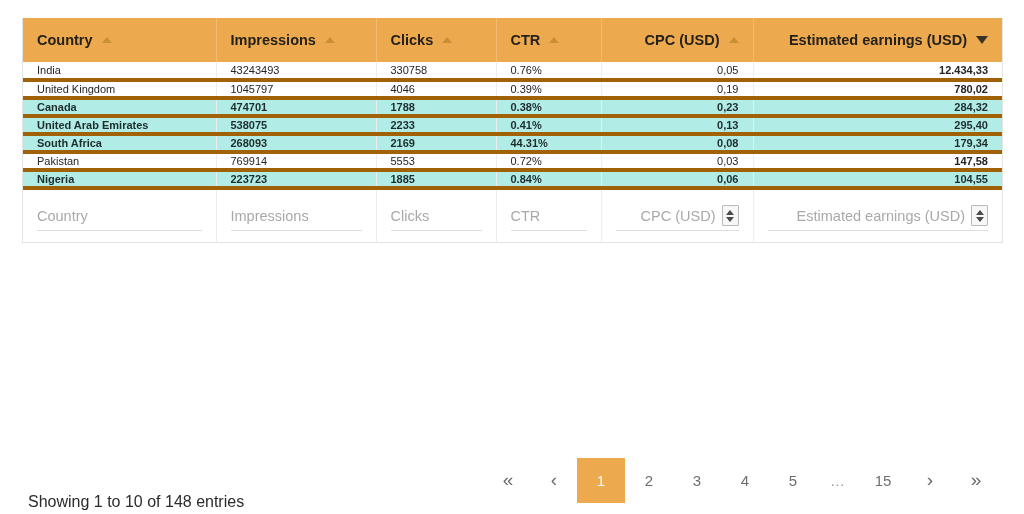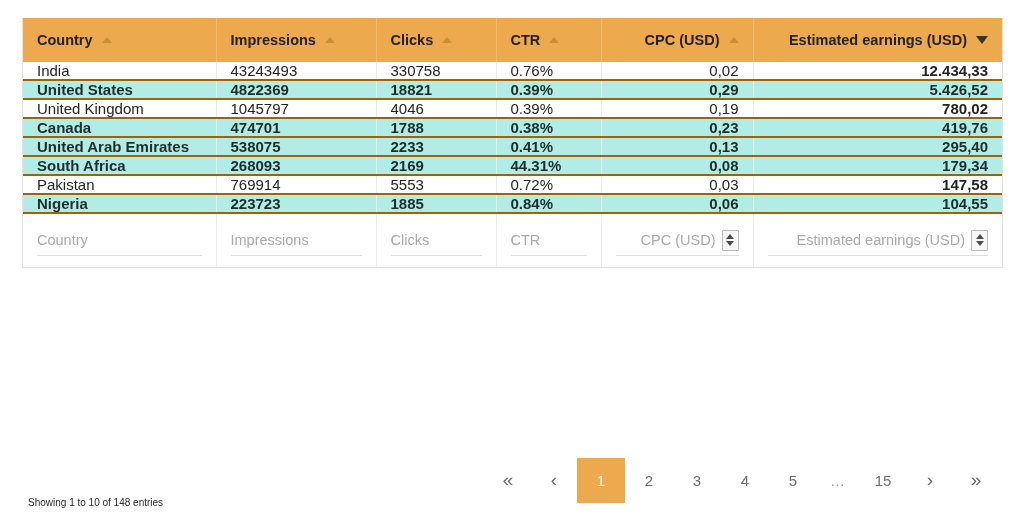--- a/index.html
+++ b/index.html
@@ -81,26 +81,26 @@
     border-right: 5px solid transparent;
     border-bottom: 6px solid #c98f36;
   }
   .sort-ico.desc-active {
     border-left: 6px solid transparent;
     border-right: 6px solid transparent;
     border-top: 8px solid #3c3328;
   }
 
   tbody td {
-    font-size: 15px;
+    font-size: 11px;
     height: 18px;
     padding: 0 14px;
     vertical-align: middle;
     border-right: 1px solid #ececec;
-    border-bottom: 2px solid #a16207;
+    border-bottom: 4px solid #a16207;
     box-sizing: border-box;
     white-space: nowrap;
     color: #242424;
   }
   tbody td:last-child { border-right: none; font-weight: bold; }
   tbody td.num { text-align: right; }
 
   tbody tr.odd  td { background: #ffffff; }
   tbody tr.even td { background: #b1ece7; font-weight: bold; color: #1d2d2c; }
 
@@ -166,21 +166,21 @@
     position: absolute;
     left: 22px;
     top: 452px;
     width: 981px;
     height: 56px;
     display: flex;
     align-items: center;
     justify-content: space-between;
   }
   .showing {
-    font-size: 10px;
+    font-size: 16px;
     color: #2b2b2b;
     padding-left: 6px;
     margin-top: 44px;
   }
   .pager {
     display: flex;
     align-items: center;
     gap: 0;
     padding-right: 4px;
   }
@@ -260,46 +260,38 @@
             </span>
           </th>
         </tr>
       </thead>
       <tbody>
           <tr class="odd">
             <td>India</td>
             <td>43243493</td>
             <td>330758</td>
             <td>0.76%</td>
-            <td class="num">0,02</td>
+            <td class="num">0,05</td>
             <td class="num">12.434,33</td>
-          </tr>
-          <tr class="even">
-            <td>United States</td>
-            <td>4822369</td>
-            <td>18821</td>
-            <td>0.39%</td>
-            <td class="num">0,29</td>
-            <td class="num">5.426,52</td>
           </tr>
           <tr class="odd">
             <td>United Kingdom</td>
             <td>1045797</td>
             <td>4046</td>
             <td>0.39%</td>
             <td class="num">0,19</td>
             <td class="num">780,02</td>
           </tr>
           <tr class="even">
             <td>Canada</td>
             <td>474701</td>
             <td>1788</td>
             <td>0.38%</td>
             <td class="num">0,23</td>
-            <td class="num">419,76</td>
+            <td class="num">284,32</td>
           </tr>
           <tr class="even">
             <td>United Arab Emirates</td>
             <td>538075</td>
             <td>2233</td>
             <td>0.41%</td>
             <td class="num">0,13</td>
             <td class="num">295,40</td>
           </tr>
           <tr class="even">

